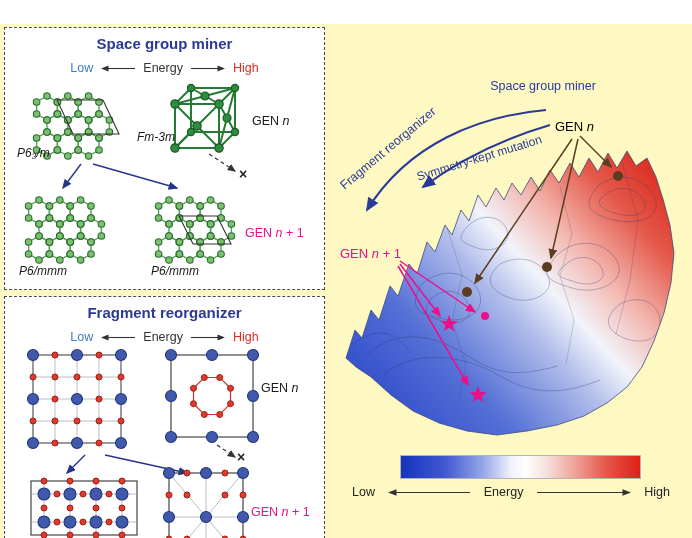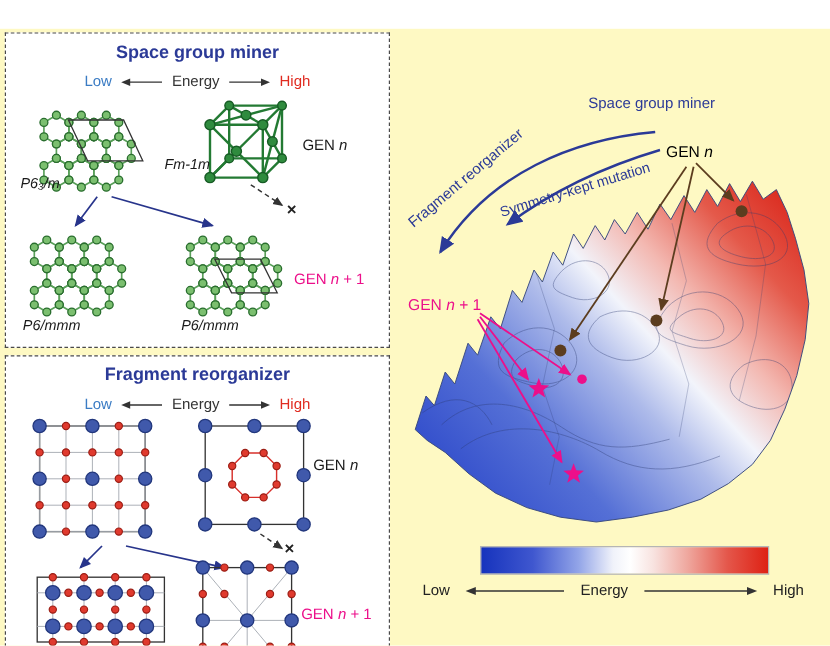--- a/index.html
+++ b/index.html
@@ -144,21 +144,21 @@
       <g>
         <use href="#hexlat" x="34" y="184"></use>
       </g>
       <g>
         <use href="#hexlat" x="164" y="184"></use>
         <polygon class="cell" points="174,188 212,188 226,216 188,216"></polygon>
       </g>
     </svg>
 
     <div class="lbl sg" style="left:12px;  top:118px;font-style:italic;">P6₃/m</div>
-    <div class="lbl sg" style="left:132px; top:102px;">Fm-1m</div>
+    <div class="lbl sg" style="left:132px; top:102px;">Fm-3m</div>
     <div class="lbl sg" style="left:14px;  top:236px;">P6/mmm</div>
     <div class="lbl sg" style="left:146px; top:236px;">P6/mmm</div>
 
     <div class="gen" style="left:247px; top:86px;">
       <span>GEN </span><span class="var">n</span>
     </div>
     <div class="gen magenta" style="left:240px; top:198px;">
       <span>GEN </span><span class="var">n</span><span> + 1</span>
     </div>
     <div class="cross" style="left:234px; top:138px;">×</div>

